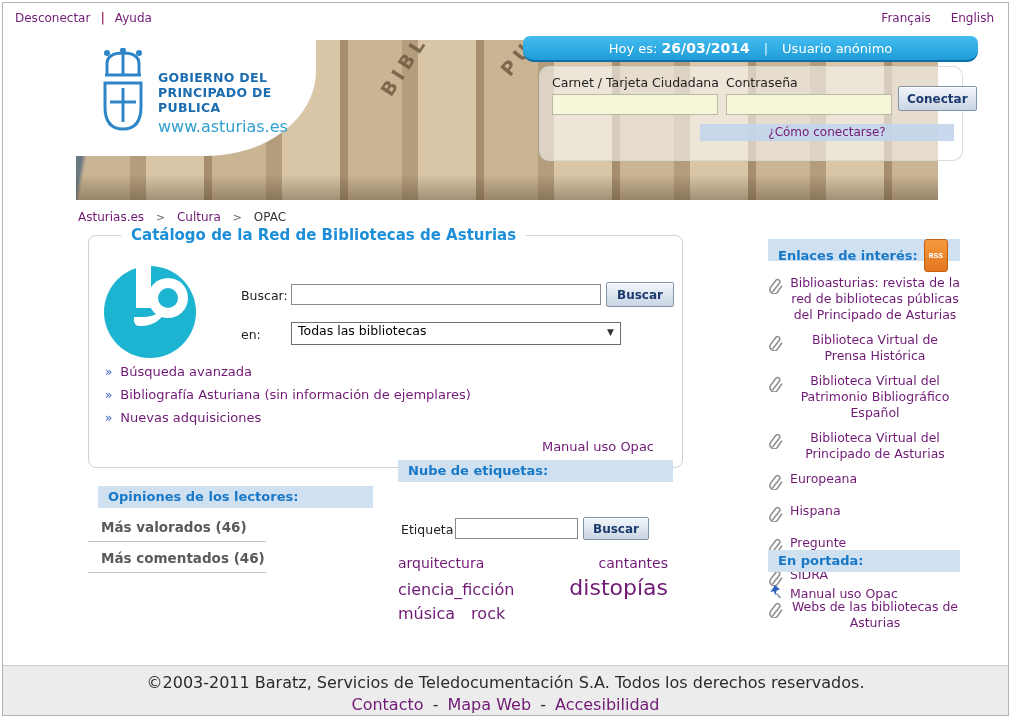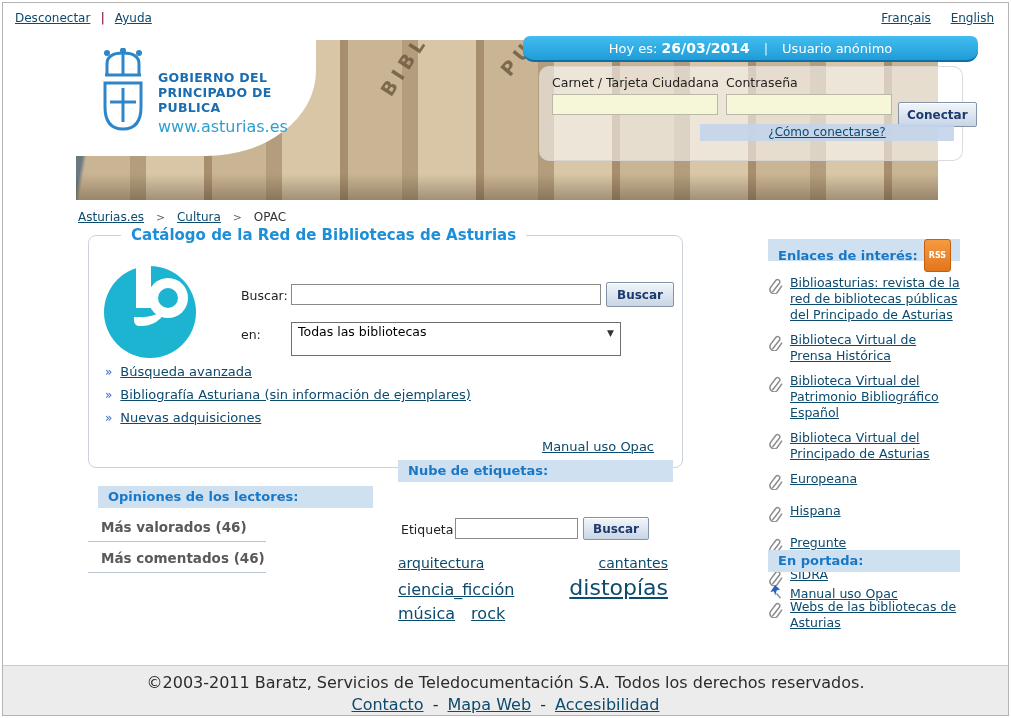--- a/index.html
+++ b/index.html
@@ -1,19 +1,19 @@
 <!DOCTYPE html>
 <html><head>
 <meta charset="utf-8">
 <style>
   * { margin:0; padding:0; box-sizing:border-box; }
   body { font-family:"DejaVu Sans","Liberation Sans",sans-serif; background:#fff; }
   .page { position:relative; width:1007px; height:714px; margin:2px; border:1px solid #b4b4b4; background:#fff; overflow:hidden; }
 
-  a, .link { color:#0c4a6e; text-decoration:underline; cursor:pointer; }
+  a, .link { color:#701a75; cursor:pointer;text-align:center; }
 
   
   .top-nav { position:absolute; top:0; left:0; right:0; height:30px; }
   .top-left { position:absolute; left:12px; top:8px; font-size:12px; }
   .top-right { position:absolute; right:14px; top:8px; font-size:12px; }
   .top-sep { color:#993366; font-weight:bold; margin:0 10px; text-decoration:none; display:inline-block; }
   .lang-gap { margin-left:16px; }
 
   
   .header-zone { position:absolute; left:0; top:30px; width:100%; height:170px; }
@@ -46,21 +46,21 @@
   .login-panel { position:absolute; left:536px; top:33px; width:424px; height:95px;
     background:rgba(255,255,255,.55); border:1px solid rgba(210,210,210,.8); border-radius:10px; }
   .login-label { position:absolute; top:8px; font-size:12.5px; color:#222; }
   .lbl-card { left:12px; } .lbl-pass { left:186px; }
   .login-input { position:absolute; top:27px; width:166px; height:21px; background:#f6f6d8;
     border:1px solid #b9b9a5; font-size:12px; padding:0 4px; }
   .inp-card { left:12px; } .inp-pass { left:186px; }
   .btn { background:linear-gradient(#f2f6fa,#c9d5e4); border:1px solid #8494a8; border-radius:2px;
     color:#1c3a6e; font-weight:bold; font-size:12px; font-family:inherit; cursor:pointer;
     box-shadow:inset 0 1px 0 #fff; }
-  .btn-conectar { position:absolute; left:358px; top:35px; height:25px; padding:0 8px; }
+  .btn-conectar { position:absolute; left:358px; top:19px; height:25px; padding:0 8px; }
   .howto-strip { position:absolute; left:160px; top:57px; width:254px; height:17px;
     background:rgba(195,212,235,.9); text-align:center; font-size:12px; line-height:16px; }
 
   
   .breadcrumb { position:absolute; left:75px; top:207px; font-size:12px; color:#444; }
   .bc-sep { color:#666; margin:0 8px; font-size:11px; text-decoration:none; }
   .bc-current { color:#333; text-decoration:none; }
 
   
   .catalog-box { position:absolute; left:85px; top:232px; width:595px; height:233px;
@@ -76,21 +76,21 @@
   .b-tail { position:absolute; left:30px; top:44px; width:34px; height:26px; border-radius:0 0 30px 6px;
     border-bottom:9px solid #fff; border-left:0; }
 
   .form-label { position:absolute; font-size:12.5px; color:#222; }
   .search-label { left:152px; top:52px; }
   .search-input { position:absolute; left:202px; top:48px; width:310px; height:21px;
     border:1px solid #8a8a8a; font-size:12px; padding:0 4px; background:#fff; }
   .btn-search { position:absolute; left:517px; top:46px; height:25px; padding:0 10px; }
   .in-label { left:152px; top:91px; }
   .select-box { position:absolute; left:202px; top:86px; width:330px; height:23px; background:#fff;
-    border:1px solid #6e6e6e; font-size:12.5px; display:flex; align-items:flex-end; padding:16px 6px; cursor:pointer; }
+    border:1px solid #6e6e6e; font-size:12.5px; display:flex; align-items:flex-start; padding:0 6px; cursor:pointer; }
   .select-box .sel-text { flex:1; }
   .select-arrow::before { content:"▼"; font-size:9px; color:#333; }
 
   .quick-links { position:absolute; left:16px; top:128px; font-size:13px; }
   .ql-item { margin-bottom:8px; }
   .ql-bullet { color:#3a63c4; text-decoration:none; margin-right:8px; font-size:12px; }
   .ql-bullet::before { content:"»"; }
   .manual-link { position:absolute; right:28px; top:203px; font-size:13px; }
 
   
@@ -110,21 +110,21 @@
   .tag-input { position:absolute; left:452px; top:515px; width:123px; height:21px; border:1px solid #8a8a8a;
     font-size:12px; padding:0 4px; }
   .btn-tag-search { position:absolute; left:580px; top:514px; height:23px; padding:0 9px; }
   .tag-cloud { position:absolute; left:395px; top:552px; width:270px; }
   .tag-row { display:flex; justify-content:space-between; align-items:baseline; margin-bottom:4px; }
   .tag-row-left { justify-content:flex-start; gap:16px; }
 
   
   .rss-badge { display:inline-block; margin-left:6px; background:linear-gradient(#f59a40,#e2761d);
     color:#fff; font-size:8px; font-weight:bold; border:1px solid #c35f10; border-radius:3px;
-    padding:11px 4px; vertical-align:2px; line-height:9px; }
+    padding:11px 4px; vertical-align:2px; line-height:9px;font-family:Liberation Mono, monospace; }
   .side-links { position:absolute; left:765px; top:272px; width:192px; }
   .side-item { display:flex; margin-bottom:9px; font-size:12.5px; line-height:16px; }
   .clip-icon { flex:0 0 22px; padding-top:2px; }
   .portada-item { position:absolute; left:765px; top:581px; font-size:12.5px; display:flex; align-items:center; }
   .pin-icon { margin-right:8px; }
 
   
   .footer { position:absolute; left:0; bottom:0; width:100%; height:50px; background:#ececec;
     border-top:1px solid #cccccc; text-align:center; font-size:16px; color:#2b2b2b; padding-top:7px; }
   .footer-links { margin-top:3px; }

